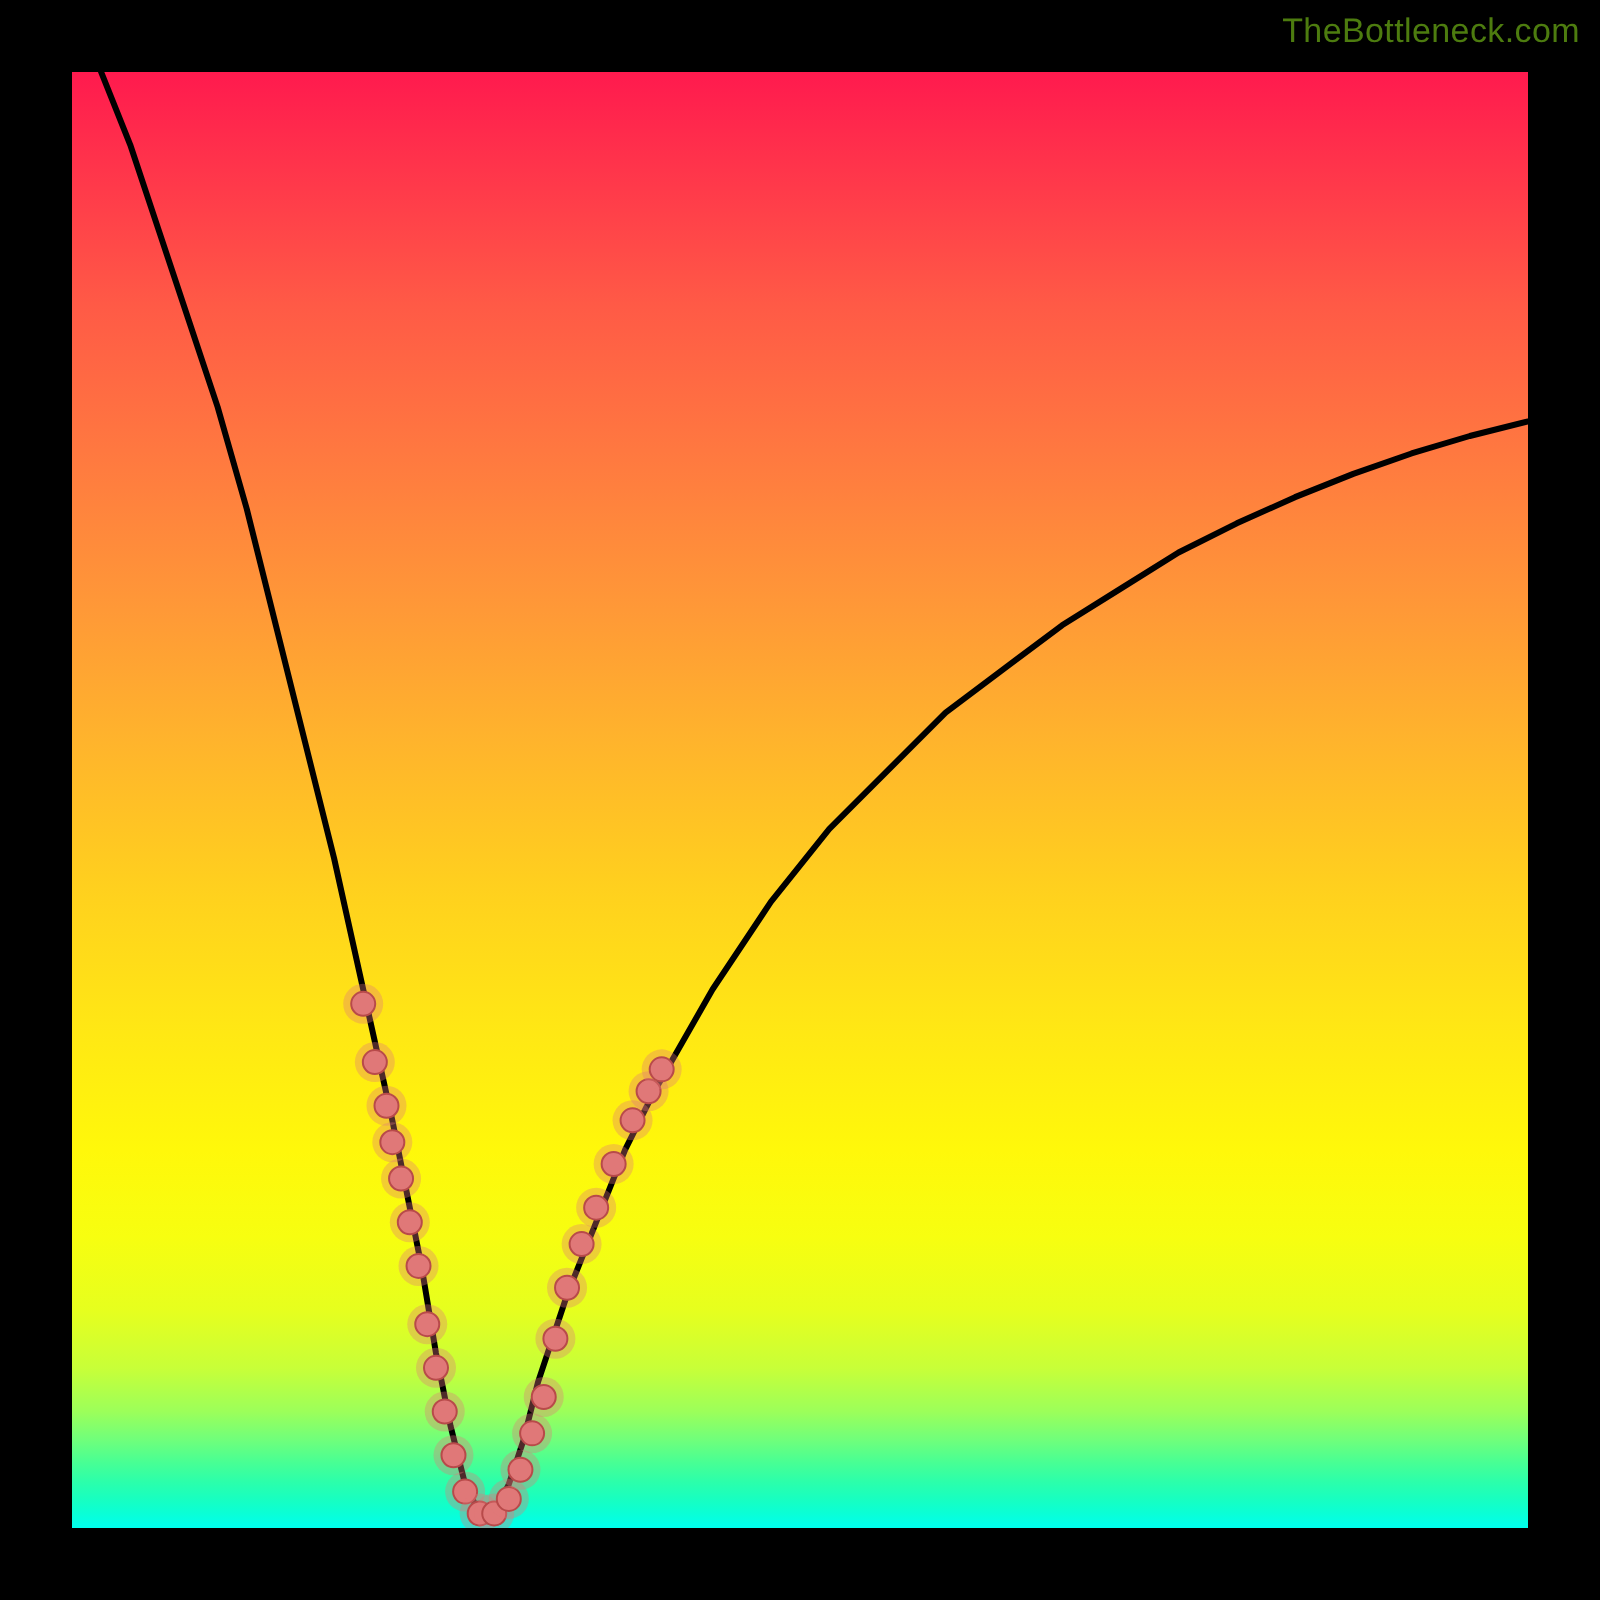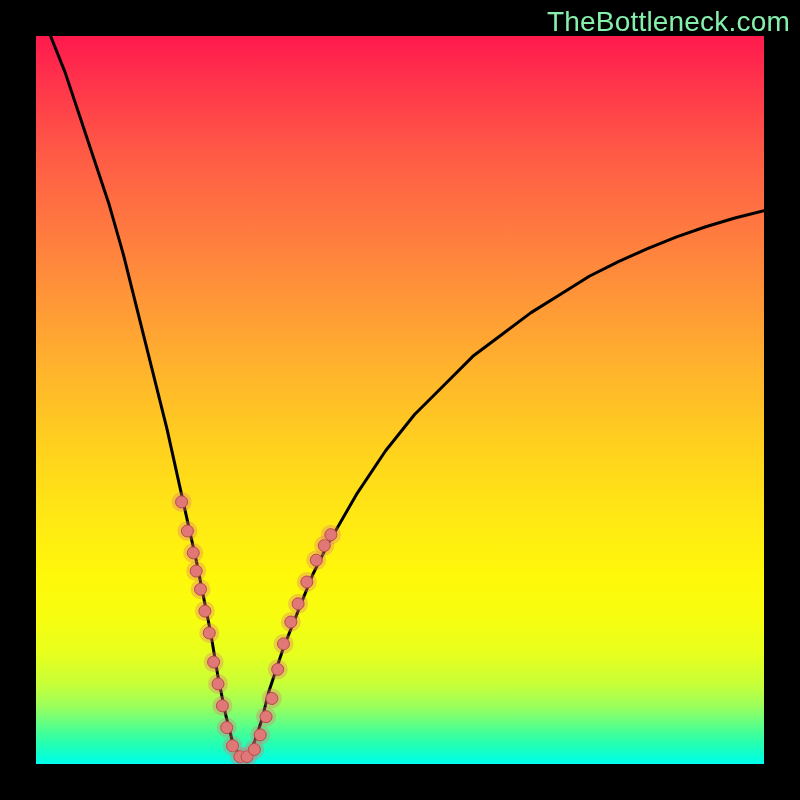--- a/index.html
+++ b/index.html
@@ -52,22 +52,22 @@
     );
   }
   svg.curves {
     position: absolute;
     inset: 0;
   }
   .watermark {
     position: absolute;
     top: 6px;
     right: 10px;
-    color: #86efac;
-    font-size: 28px;
+    color: #4d7c0f;
+    font-size: 17px;
     letter-spacing: 0.2px;
     user-select: none;
   }
 </style>
 </head>
 <body>
 
 <div class="stage">
   <div class="plot">
     <div class="gradient"></div>

